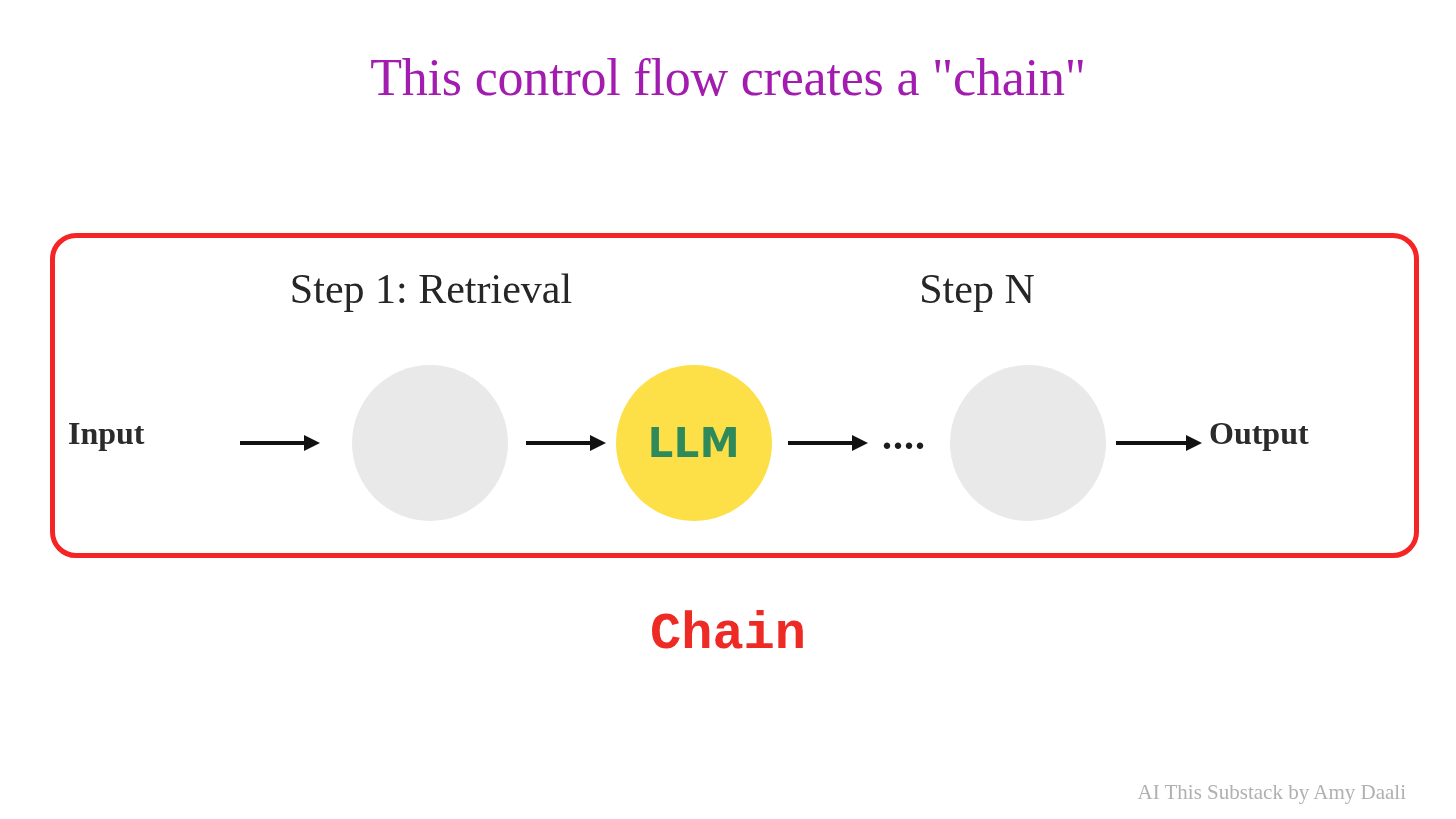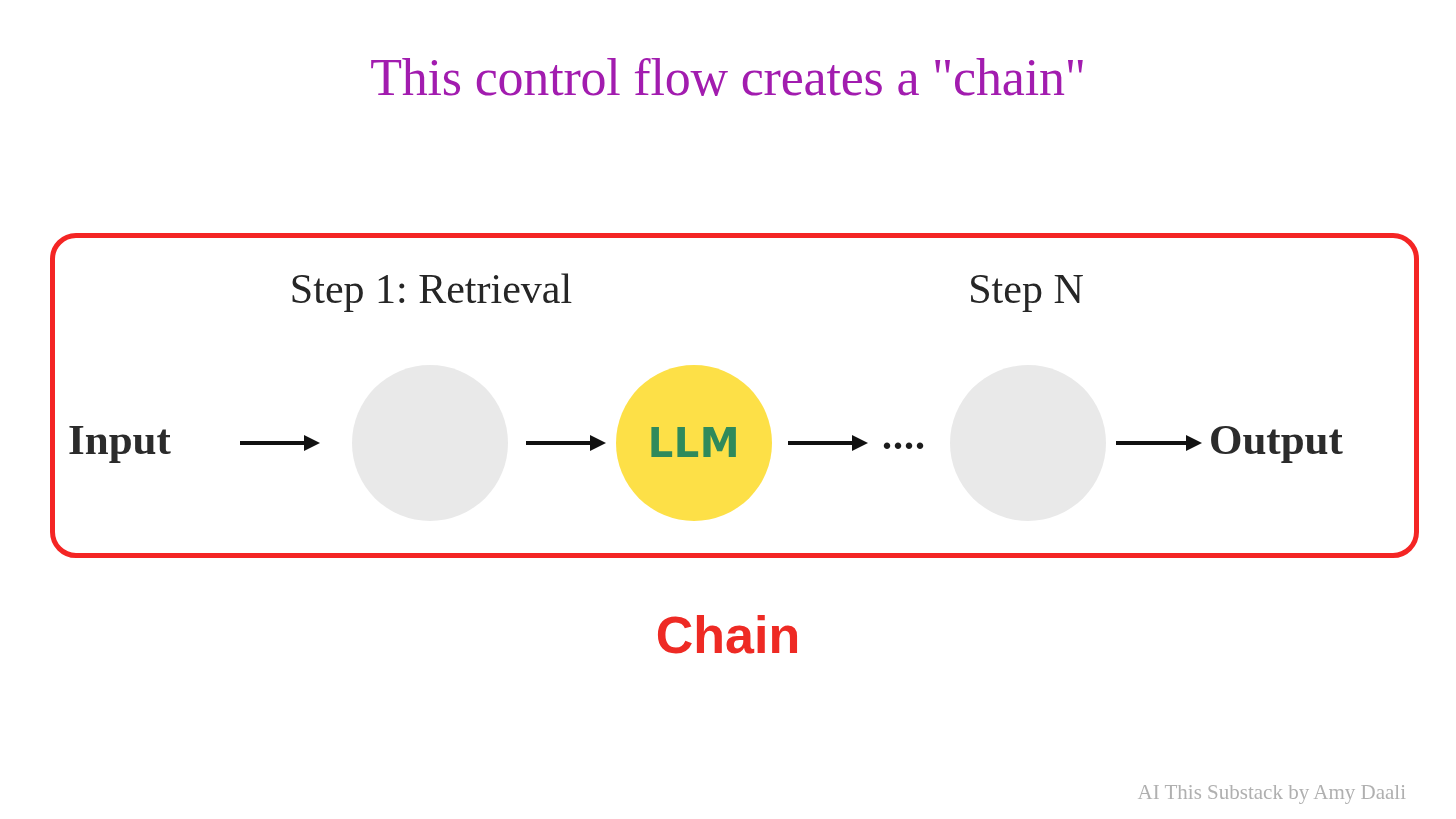--- a/index.html
+++ b/index.html
@@ -49,21 +49,21 @@
     position: absolute;
     font-family: "Liberation Serif", serif;
     font-weight: normal;
     font-size: 42px;
     color: #262626;
     white-space: nowrap;
     text-align: left;
     transform: translateX(-50%);
   }
   .step-1 { left: 431px; top: 265px; }
-  .step-n { left: 1026px; top: 265px; }
+  .step-n { left: 977px; top: 265px; }
 
   
   .node {
     position: absolute;
     width: 156px;
     height: 156px;
     border-radius: 50%;
     display: flex;
     align-items: center;
     justify-content: center;
@@ -82,21 +82,21 @@
     letter-spacing: 0.5px;
     color: #2f8a5b;
     line-height: 1;
   }
 
   
   .endpoint {
     position: absolute;
     font-family: "Liberation Serif", serif;
     font-weight: bold;
-    font-size: 43px;
+    font-size: 32px;
     color: #2b2b2b;
     white-space: nowrap;
     top: 415px;
   }
   .endpoint-in  { left: 68px; }
   .endpoint-out { left: 1209px; }
 
   
   .arrow {
     position: absolute;
@@ -122,21 +122,21 @@
     white-space: nowrap;
   }
 
   
   .chain-caption {
     position: absolute;
     left: 0;
     top: 605px;
     width: 1456px;
     text-align: center;
-    font-family: Liberation Sans, sans-serif;
+    font-family: Liberation Mono, monospace;
     font-weight: bold;
     font-size: 52px;
     color: #ee2a24;
     white-space: nowrap;
   }
 
   
   .footer {
     position: absolute;
     right: 50px;

